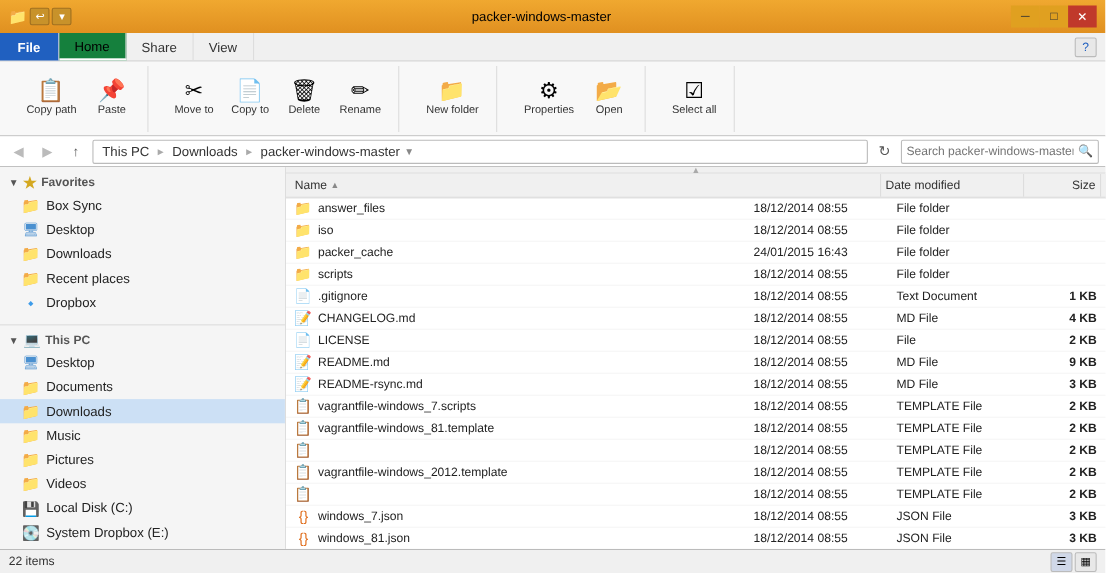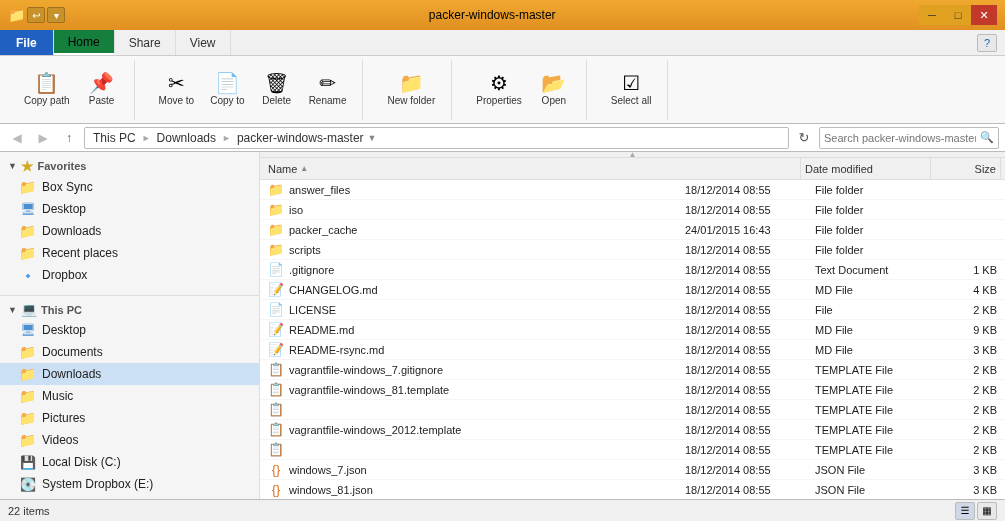--- a/index.html
+++ b/index.html
@@ -73,21 +73,21 @@
     .col-date { width: 130px; }
     .col-type { width: 120px; }
     .col-size { width: 70px; text-align: right; justify-content: flex-end; }
     .col-sort-arrow { font-size: 8px; margin-left: 3px; color: #888; }
 
     .file-row { display: flex; align-items: center; height: 20px; padding: 0 4px; border-bottom: 1px solid #f5f5f5; cursor: pointer; }
     .file-cell { font-size: 11px; color: #222; padding: 0 4px; overflow: hidden; text-overflow: ellipsis; white-space: nowrap; display: flex; align-items: center; }
     .file-cell.name { flex: 1; min-width: 220px; gap: 5px; }
     .file-cell.date { width: 130px; }
     .file-cell.type { width: 120px; }
-    .file-cell.size { width: 70px; text-align: right; justify-content: flex-end; }
+    .file-cell.size { width: 70px; text-align: right; justify-content: flex-end; font-weight: bold; }
     .file-icon { width: 16px; height: 16px; flex-shrink: 0; display: flex; align-items: center; justify-content: center; font-size: 13px; }
     .folder-color { color: #f0a830; }
     .file-color { color: #888; }
     .json-color { color: #e07020; }
     .template-color { color: #4a90d0; }
     .md-color { color: #5a9060; }
     .txt-color { color: #888; }
 
     
     .file-list-container::-webkit-scrollbar { width: 14px; }
@@ -386,21 +386,21 @@
       <div class="file-icon md-color">📝</div>
       <span>README-rsync.md</span>
     </div>
     <div class="file-cell date">18/12/2014 08:55</div>
     <div class="file-cell type">MD File</div>
     <div class="file-cell size">3 KB</div>
   </div>
         <div class="file-row">
     <div class="file-cell name">
       <div class="file-icon template-color">📋</div>
-      <span>vagrantfile-windows_7.gitignore</span>
+      <span>vagrantfile-windows_7.scripts</span>
     </div>
     <div class="file-cell date">18/12/2014 08:55</div>
     <div class="file-cell type">TEMPLATE File</div>
     <div class="file-cell size">2 KB</div>
   </div>
         <div class="file-row">
     <div class="file-cell name">
       <div class="file-icon template-color">📋</div>
       <span>vagrantfile-windows_81.template</span>
     </div>

